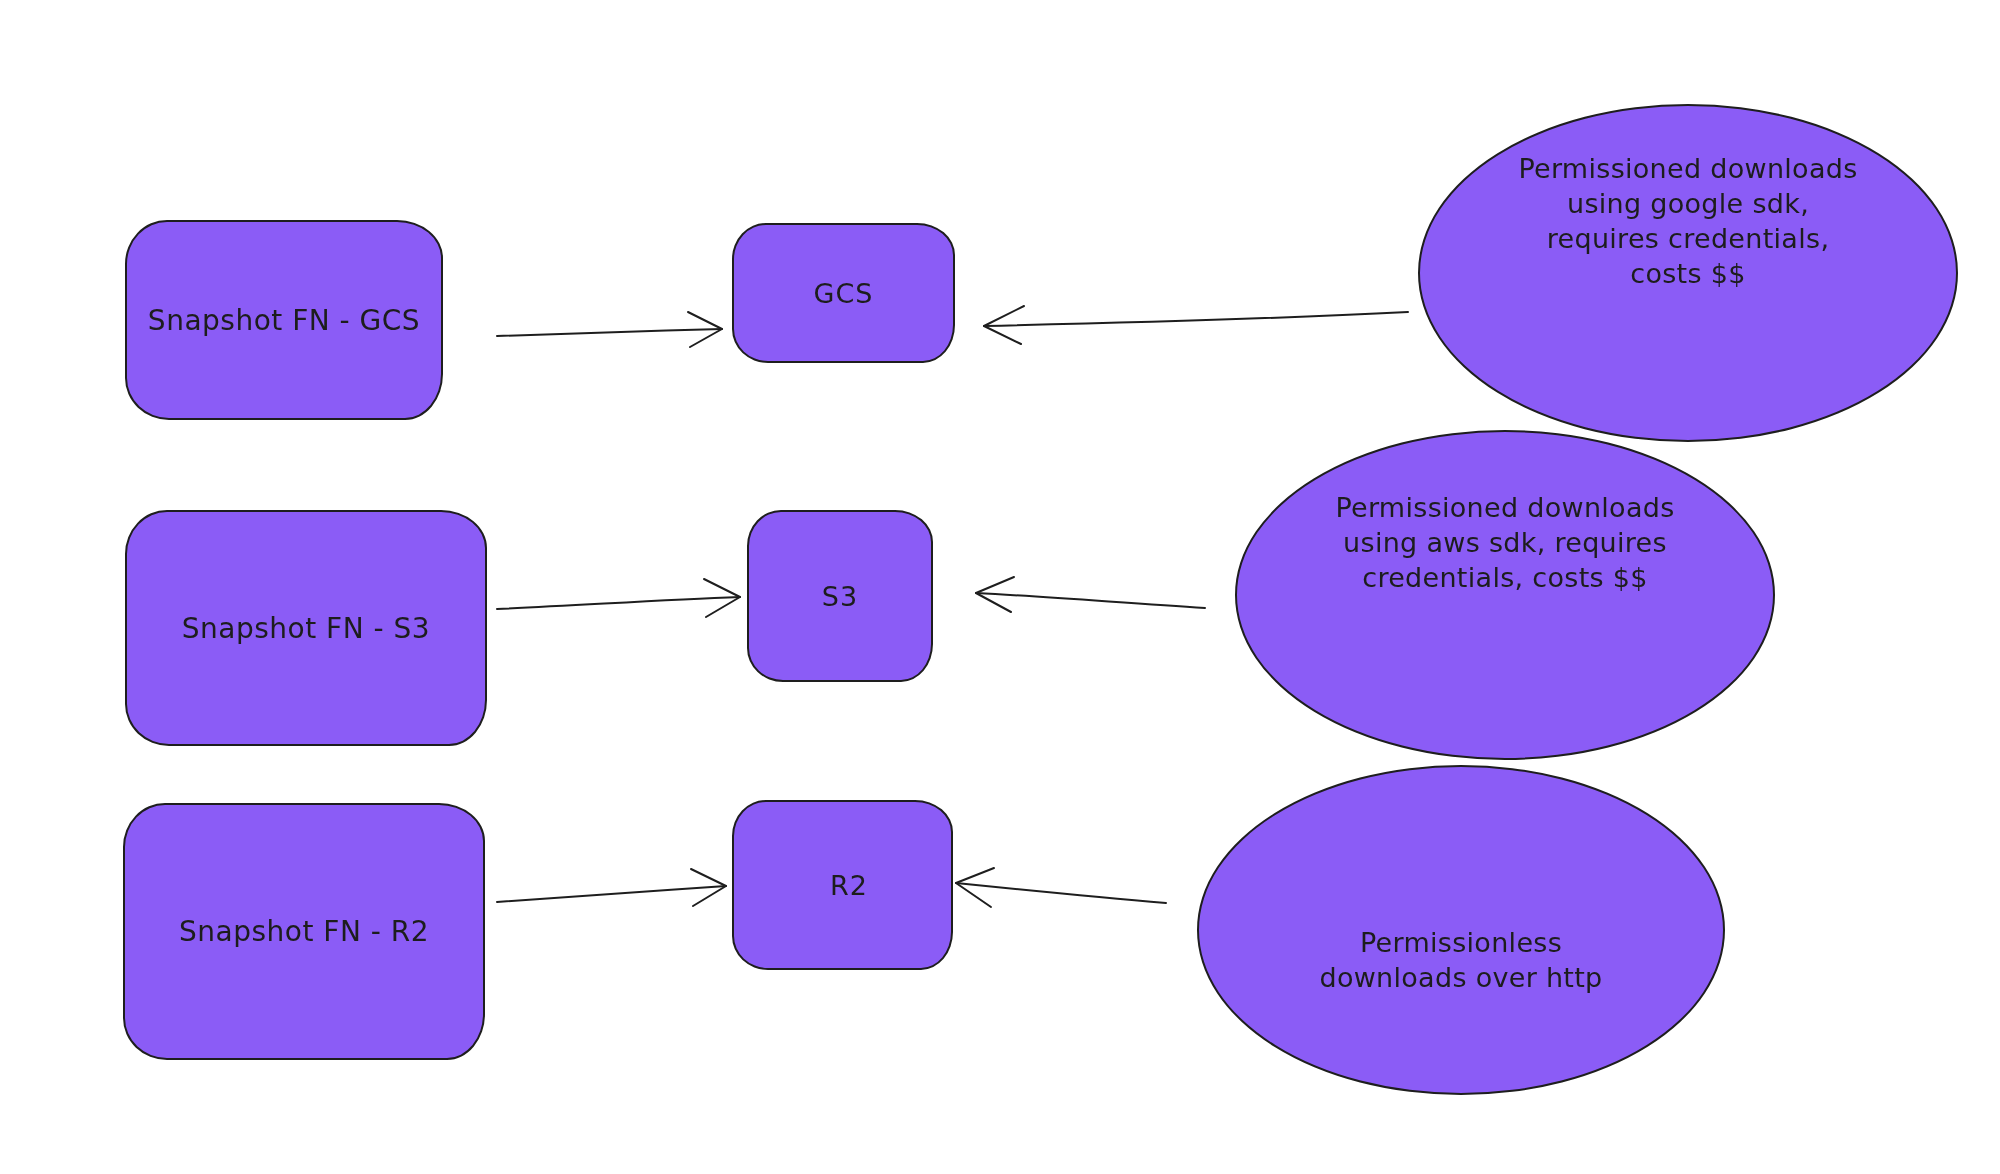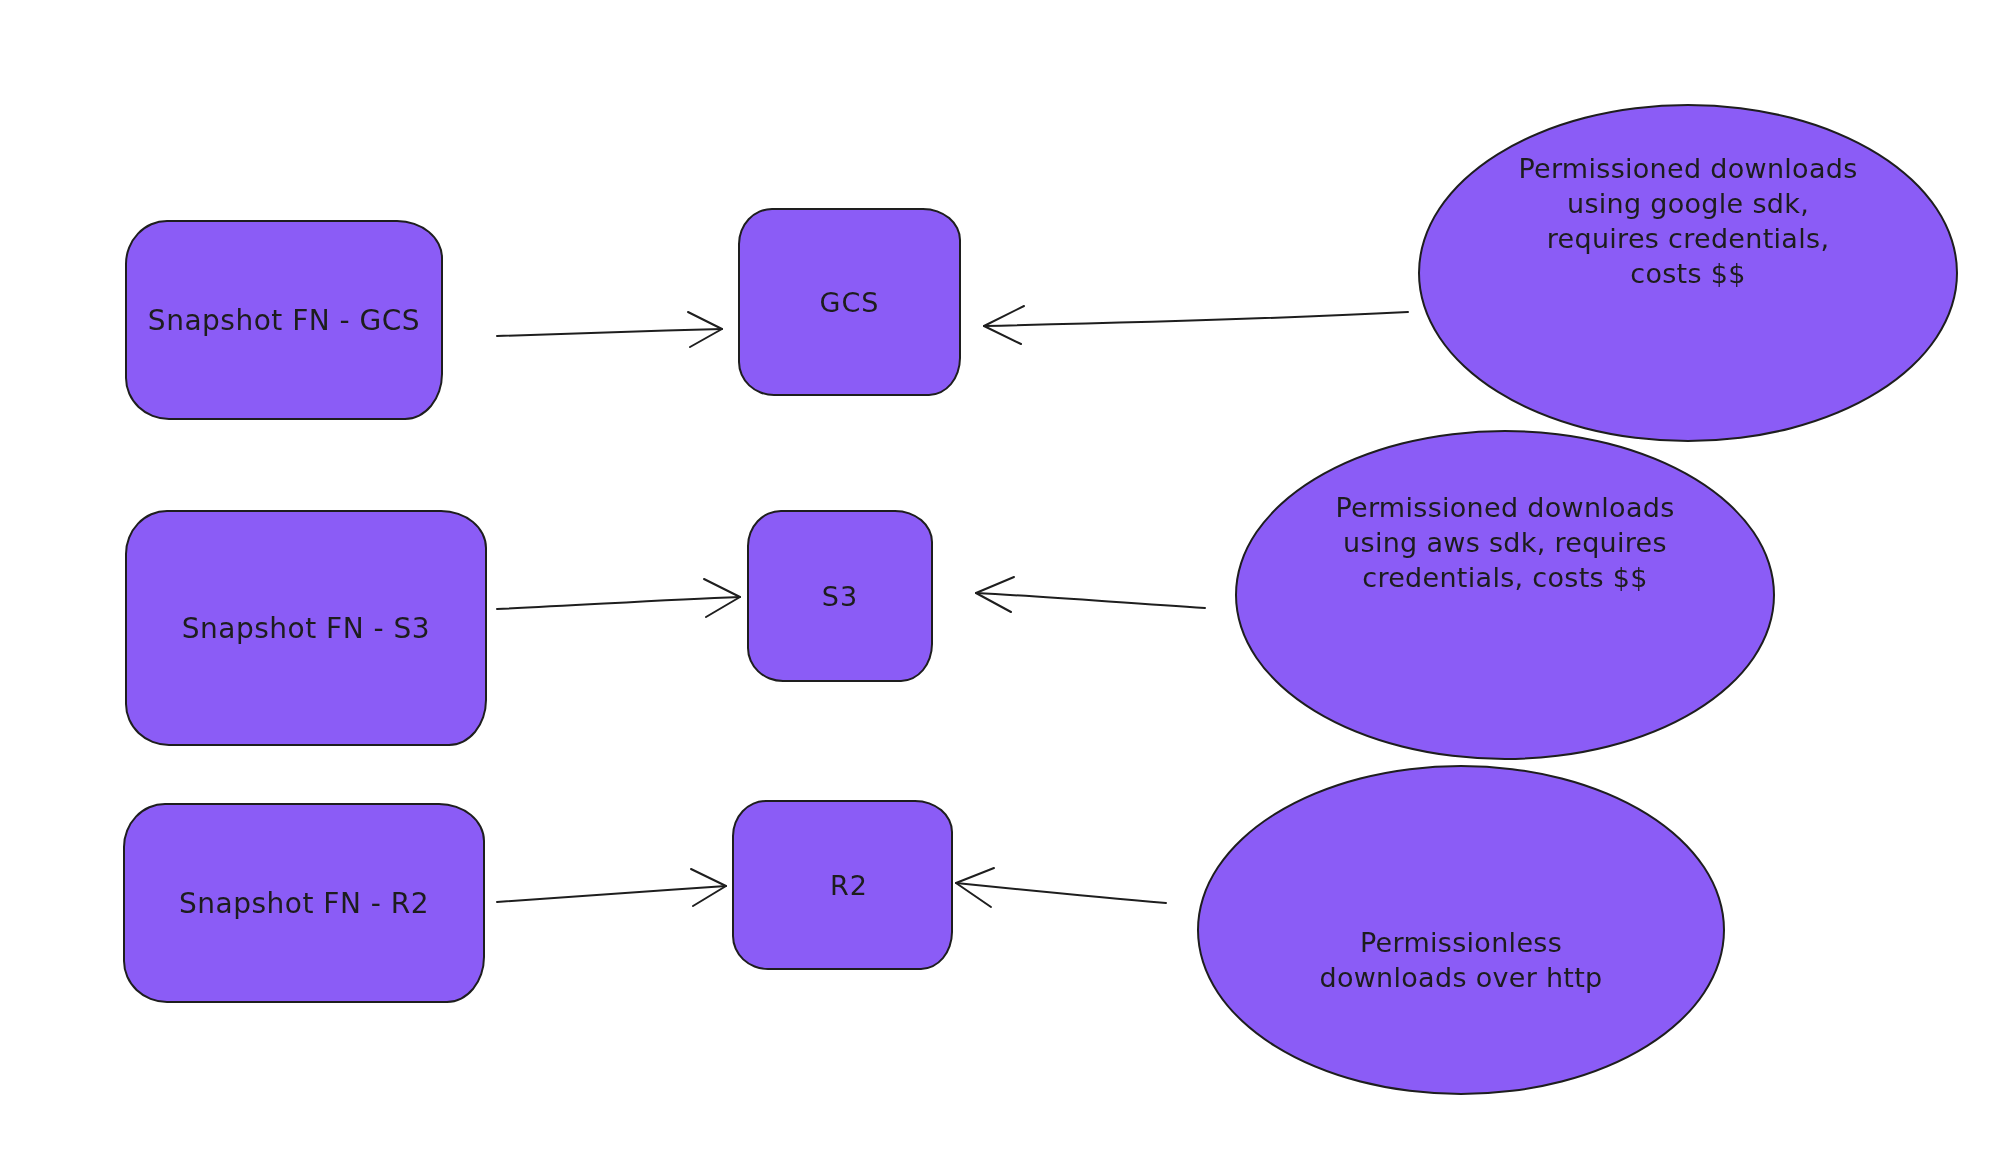--- a/index.html
+++ b/index.html
@@ -90,21 +90,21 @@
     <g>
       <path d="M1166,903 C 1095,897 1025,890 956,883"></path>
       <path d="M994,868 L956,883 M991,907 L956,883"></path>
     </g>
   </svg>
 
   <div class="node rect-lg" style="left:125px; top:220px; width:318px; height:200px;">
     <span>Snapshot FN - GCS</span>
   </div>
 
-  <div class="node rect-sm" style="left:732px; top:208px; width:223px; height:188px;margin-left:6px;">
+  <div class="node rect-sm" style="left:732px; top:223px; width:223px; height:140px;">
     <span>GCS</span>
   </div>
 
   <div class="node ellipse" style="left:1418px; top:104px; width:540px; height:338px;">
     <div class="note-text shift-up-1">
       <div>Permissioned downloads</div>
       <div>using google sdk,</div>
       <div>requires credentials,</div>
       <div>costs $$</div>
     </div>
@@ -119,21 +119,21 @@
   </div>
 
   <div class="node ellipse" style="left:1235px; top:430px; width:540px; height:330px;">
     <div class="note-text shift-up-2">
       <div>Permissioned downloads</div>
       <div>using aws sdk, requires</div>
       <div>credentials, costs $$</div>
     </div>
   </div>
 
-  <div class="node rect-lg" style="left:123px; top:803px; width:362px; height:200px;">
+  <div class="node rect-lg" style="left:123px; top:803px; width:362px; height:257px;">
     <span>Snapshot FN - R2</span>
   </div>
 
   <div class="node rect-sm" style="left:732px; top:800px; width:221px; height:170px;padding-left:13px;">
     <span>R2</span>
   </div>
 
   <div class="node ellipse" style="left:1197px; top:765px; width:528px; height:330px;">
     <div class="note-text shift-dn-3">
       <div>Permissionless</div>

